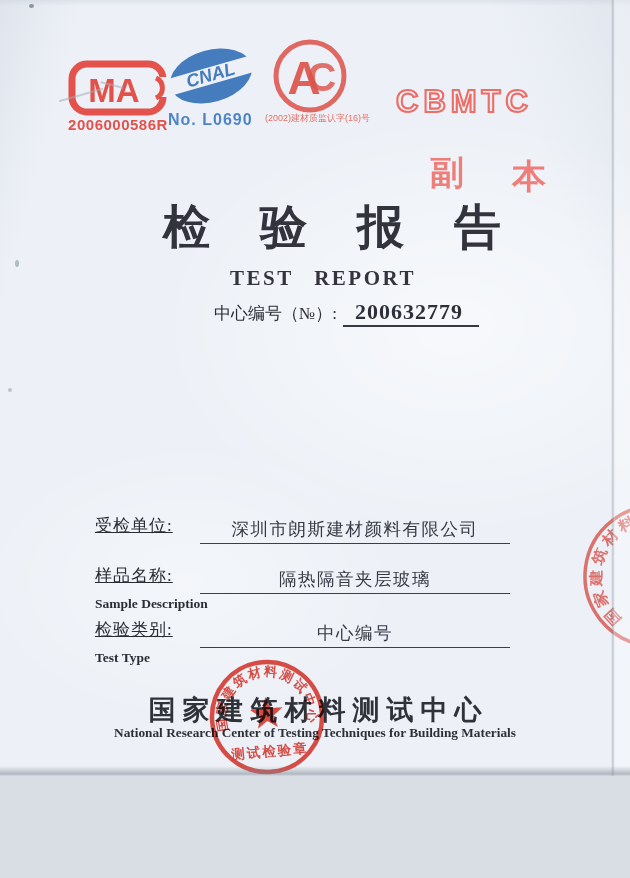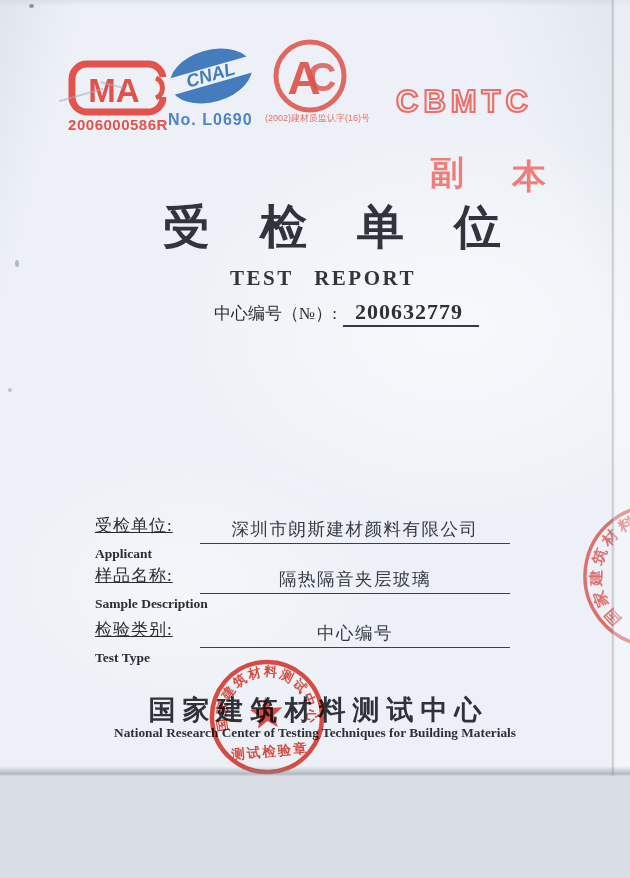--- a/index.html
+++ b/index.html
@@ -108,34 +108,33 @@
     <text x="60" y="53" font-size="40" font-weight="bold" fill="#dc5148" text-anchor="middle" opacity="0.8">C</text>
     <text x="42" y="56" font-size="46" font-weight="bold" fill="#dc5148" text-anchor="middle" opacity="0.9">A</text>
   </svg>
   <div class="abs ac-num">(2002)建材质监认字(16)号</div>
 
   <div class="abs cbmtc">CBMTC</div>
 
   <div class="abs dup dup1">副</div>
   <div class="abs dup dup2">本</div>
 
-  <div class="abs title-zh">受检单位</div>
+  <div class="abs title-zh">检验报告</div>
   <div class="abs title-en">TEST REPORT</div>
 
   <div class="abs repno">
     <span>中心编号（№）:</span><span class="val">200632779</span>
   </div>
 
   <div class="abs field f1">
     <div class="f-line">
       <span class="f-zh">受检单位:</span>
       <div class="f-rule"></div>
       <span class="f-val">深圳市朗斯建材颜料有限公司</span>
     </div>
-    <div class="f-en">Applicant</div>
   </div>
 
   <div class="abs field f2">
     <div class="f-line">
       <span class="f-zh">样品名称:</span>
       <div class="f-rule"></div>
       <span class="f-val">隔热隔音夹层玻璃</span>
     </div>
     <div class="f-en">Sample Description</div>
   </div>

